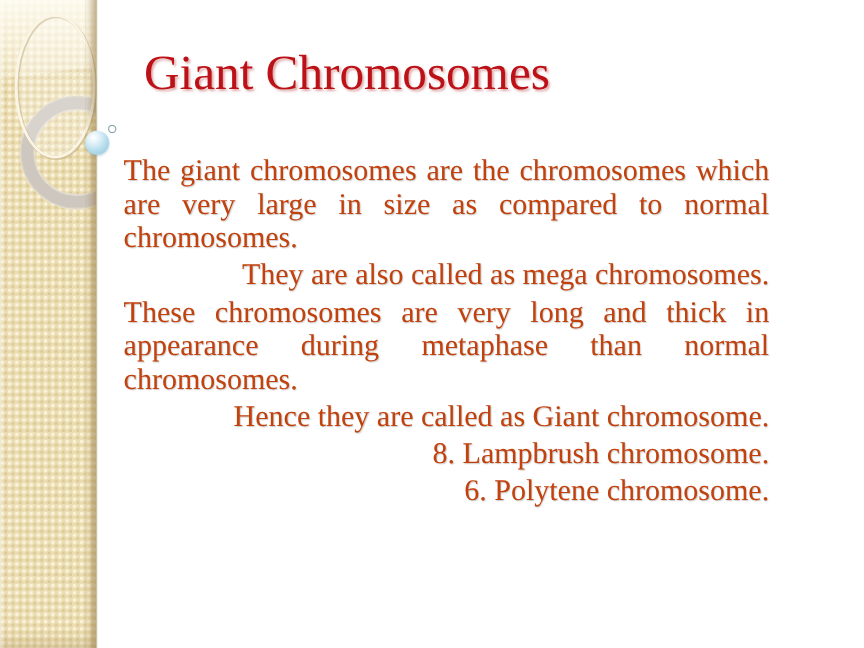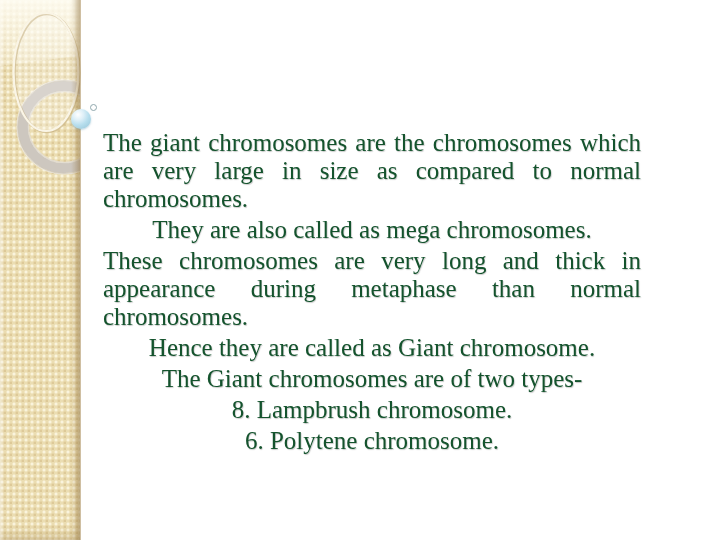--- a/index.html
+++ b/index.html
@@ -44,26 +44,26 @@
   }
   .title{
     position:absolute;left:120px;top:36px;width:560px;
     font-size:41px;line-height:1.2;font-weight:normal;margin:0;
     color:#bb1117;
     text-shadow:1.5px 1.5px 2px rgba(195,95,95,0.55);
     white-space:nowrap;
   }
   .body-text{
     position:absolute;left:103px;top:129px;width:538px;
-    font-size:25px;line-height:28px;color:#14532d;
+    font-size:25px;line-height:28px;color:#c2410c;
     text-shadow:0.7px 0.9px 1px rgba(0,0,0,0.22);
   }
   .body-text p{margin:0 0 3px 0;}
   .body-text p.justify{text-align:justify;text-align-last:justify;}
-  .body-text p.left{text-align:center;}
+  .body-text p.left{text-align:right;}
 </style>
 </head>
 <body>
 
 <div class="slide">
 
   <div class="strip"></div>
   <div class="strip-glare"></div>
 
   <svg class="deco-svg" width="120" height="540" viewBox="0 0 120 540">
@@ -83,24 +83,24 @@
       <ellipse cx="47" cy="73" rx="32.5" ry="59" fill="none" stroke="#c0a97a" stroke-width="2.5" opacity="0.5"></ellipse>
       <ellipse cx="46" cy="72" rx="32.5" ry="59" fill="none" stroke="#faf5e6" stroke-width="2.2"></ellipse>
     </g>
   </svg>
 
   <div class="strip-edge"></div>
 
   <div class="ball"></div>
   <div class="mini-circle"></div>
 
+  <h1 class="title">Giant Chromosomes</h1>
 
   <div class="body-text" id="body-text">
       <p class="justify">The giant chromosomes are the chromosomes which<br>are very large in size as compared to normal<br>chromosomes.</p>
       <p class="left">They are also called as mega chromosomes.</p>
       <p class="justify">These chromosomes are very long and thick in<br>appearance during metaphase than normal<br>chromosomes.</p>
       <p class="left">Hence they are called as Giant chromosome.</p>
-      <p class="left">The Giant chromosomes are of two types-</p>
       <p class="left">8. Lampbrush chromosome.</p>
       <p class="left">6. Polytene chromosome.</p>
     </div>
 
 </div>
 
 </body></html>

